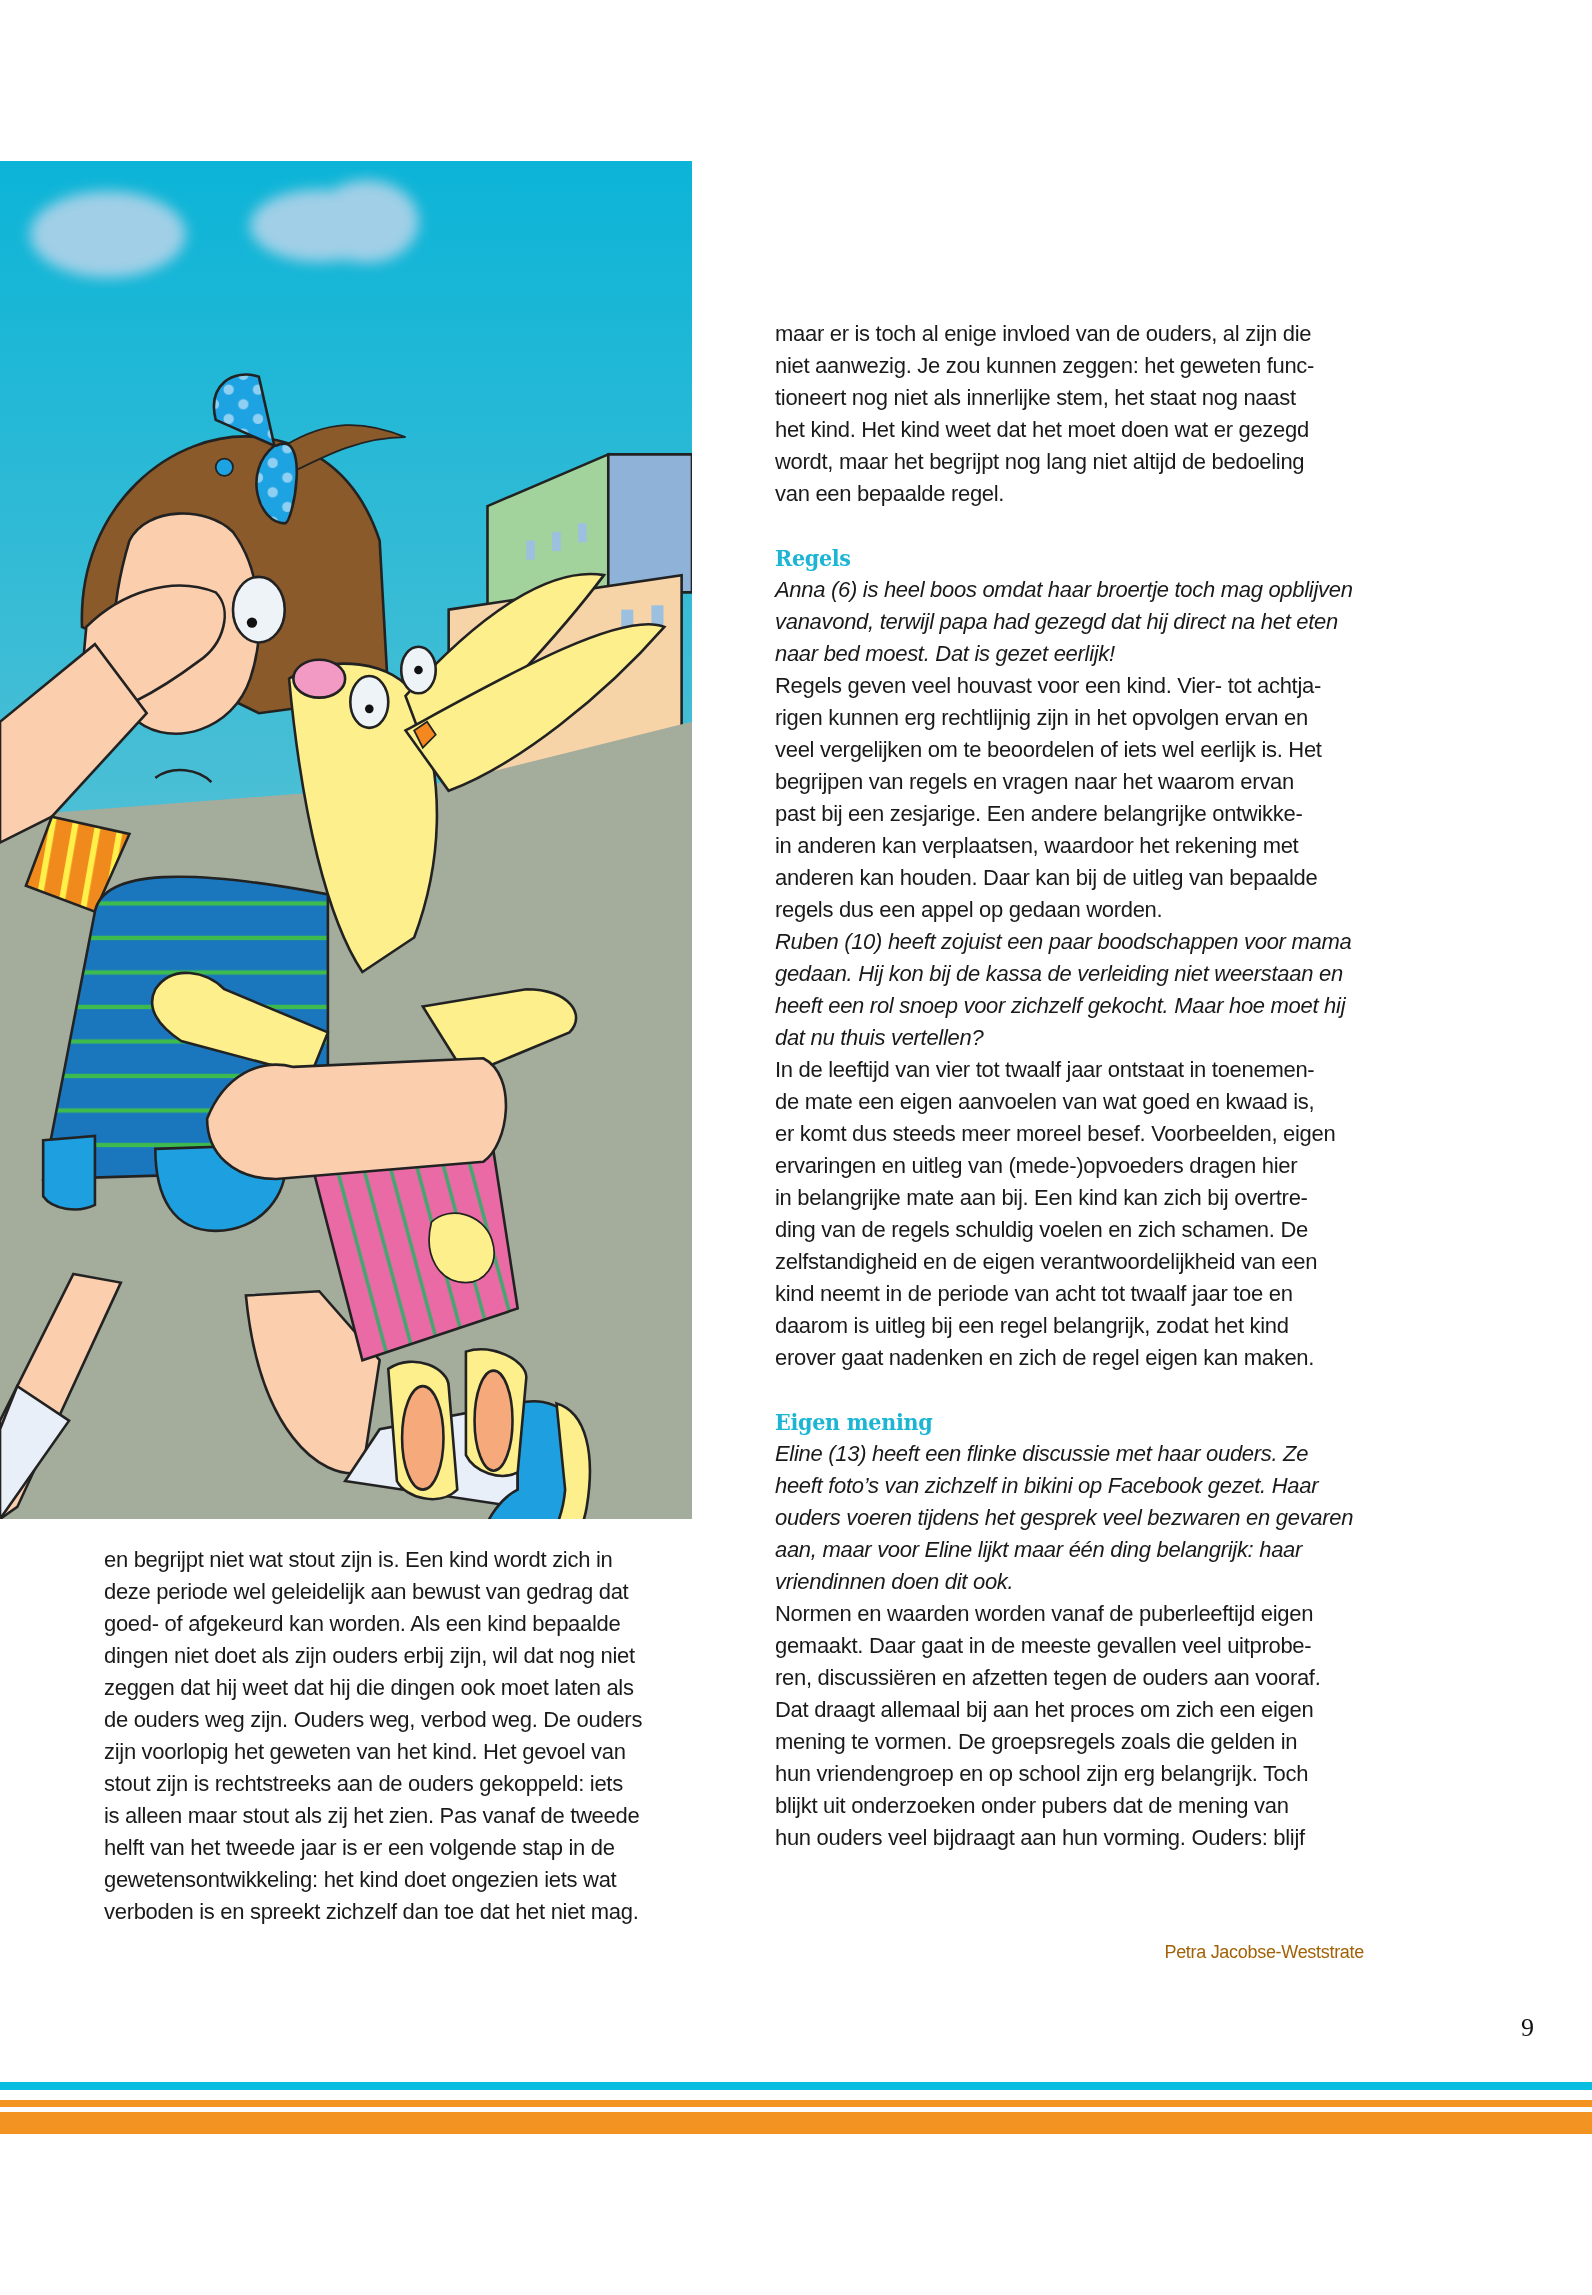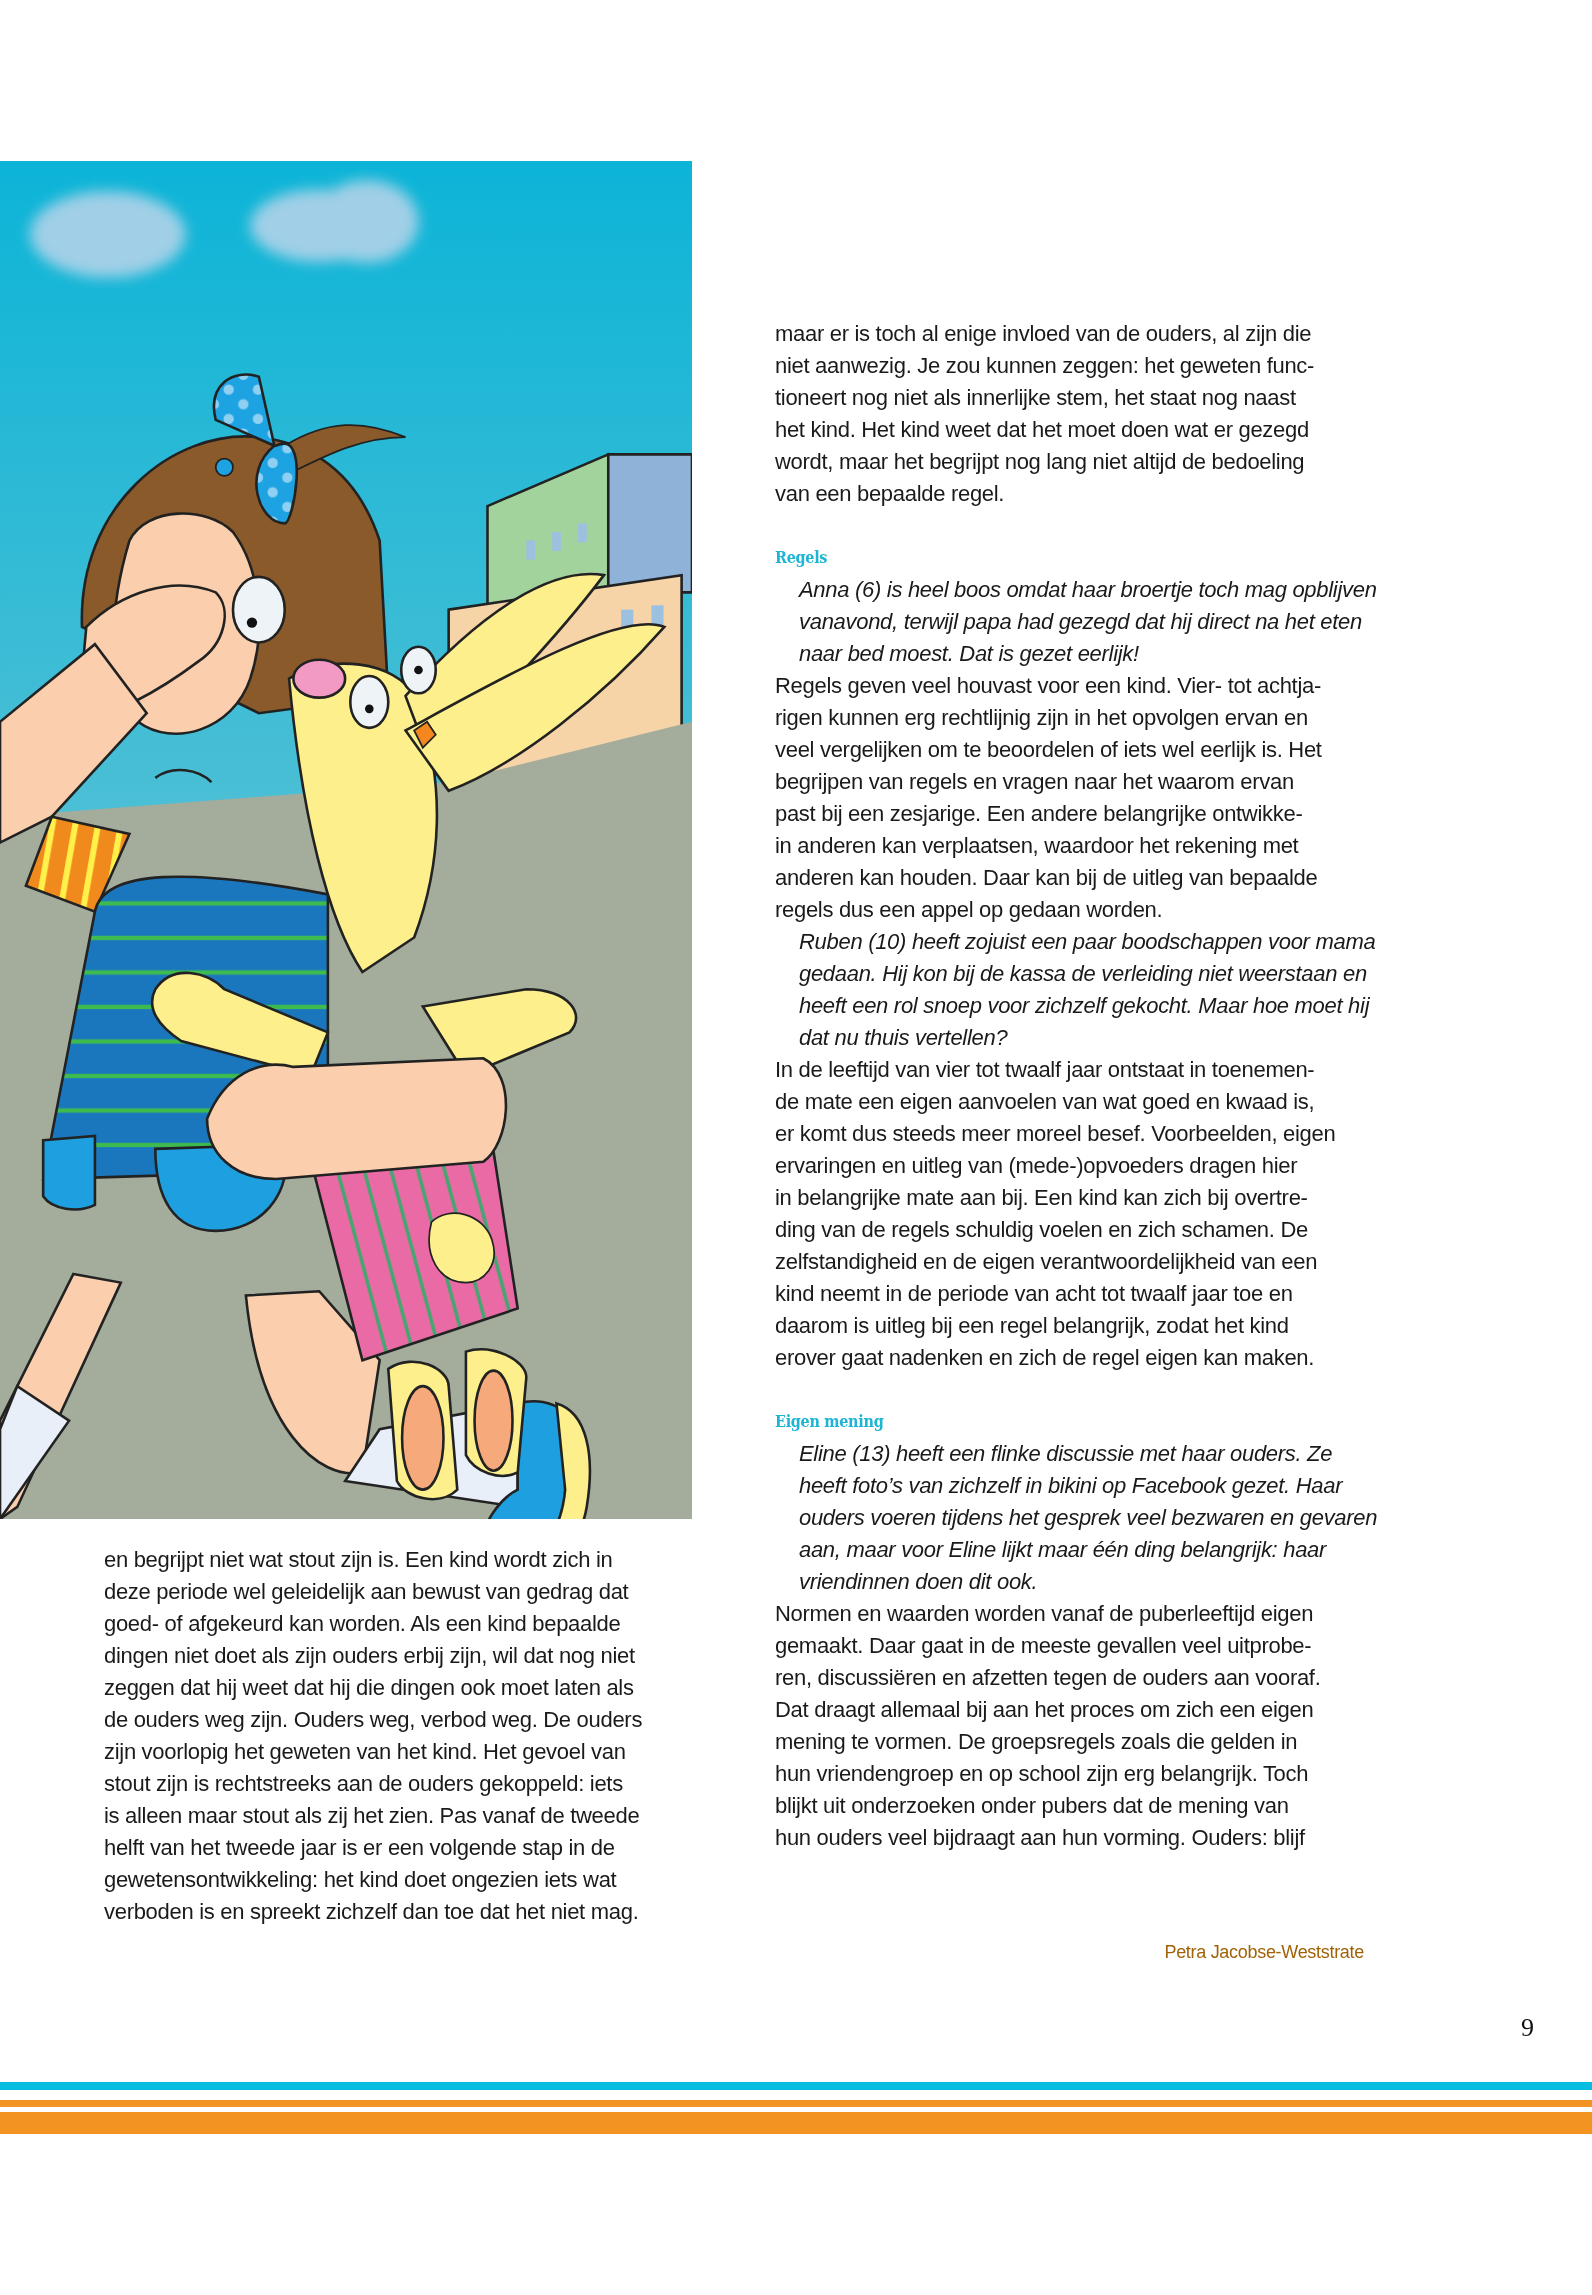--- a/index.html
+++ b/index.html
@@ -12,24 +12,24 @@
   }
   .illustration svg { position: absolute; left: 0; top: 0; width: 692px; height: 1358px; }
 
   .col {
     position: absolute; font-size: 22px; line-height: 32px; letter-spacing: -0.3px;
     font-family: "Liberation Sans", "DejaVu Sans", sans-serif; font-stretch: condensed;
   }
   .col-right { left: 775px; top: 318px; width: 621px; }
   .col-left { left: 104px; top: 1544px; width: 621px; }
   .line { display: block; white-space: nowrap; }
-  .it { font-style: italic; margin-left: 24px; }
+  .it { font-style: italic; }
   .head {
     display: block; font-family: "DejaVu Serif", "Liberation Serif", serif; font-weight: bold;
-    color: #1cb5d4; font-size: 16px; line-height: 32px; letter-spacing: -0.3px;
+    color: #1cb5d4; font-size: 23px; line-height: 32px; letter-spacing: -0.3px;
   }
   .gap { display: block; height: 32px; }
 
   .signature {
     position: absolute; left: 1122px; top: 1942px; width: 242px; text-align: right;
     font-size: 18px; color: #a16207; letter-spacing: -0.3px;
     font-family: "Liberation Sans", sans-serif;
   }
   .page-number {
     position: absolute; left: 1521px; top: 2013px; font-size: 26px; color: #111;

